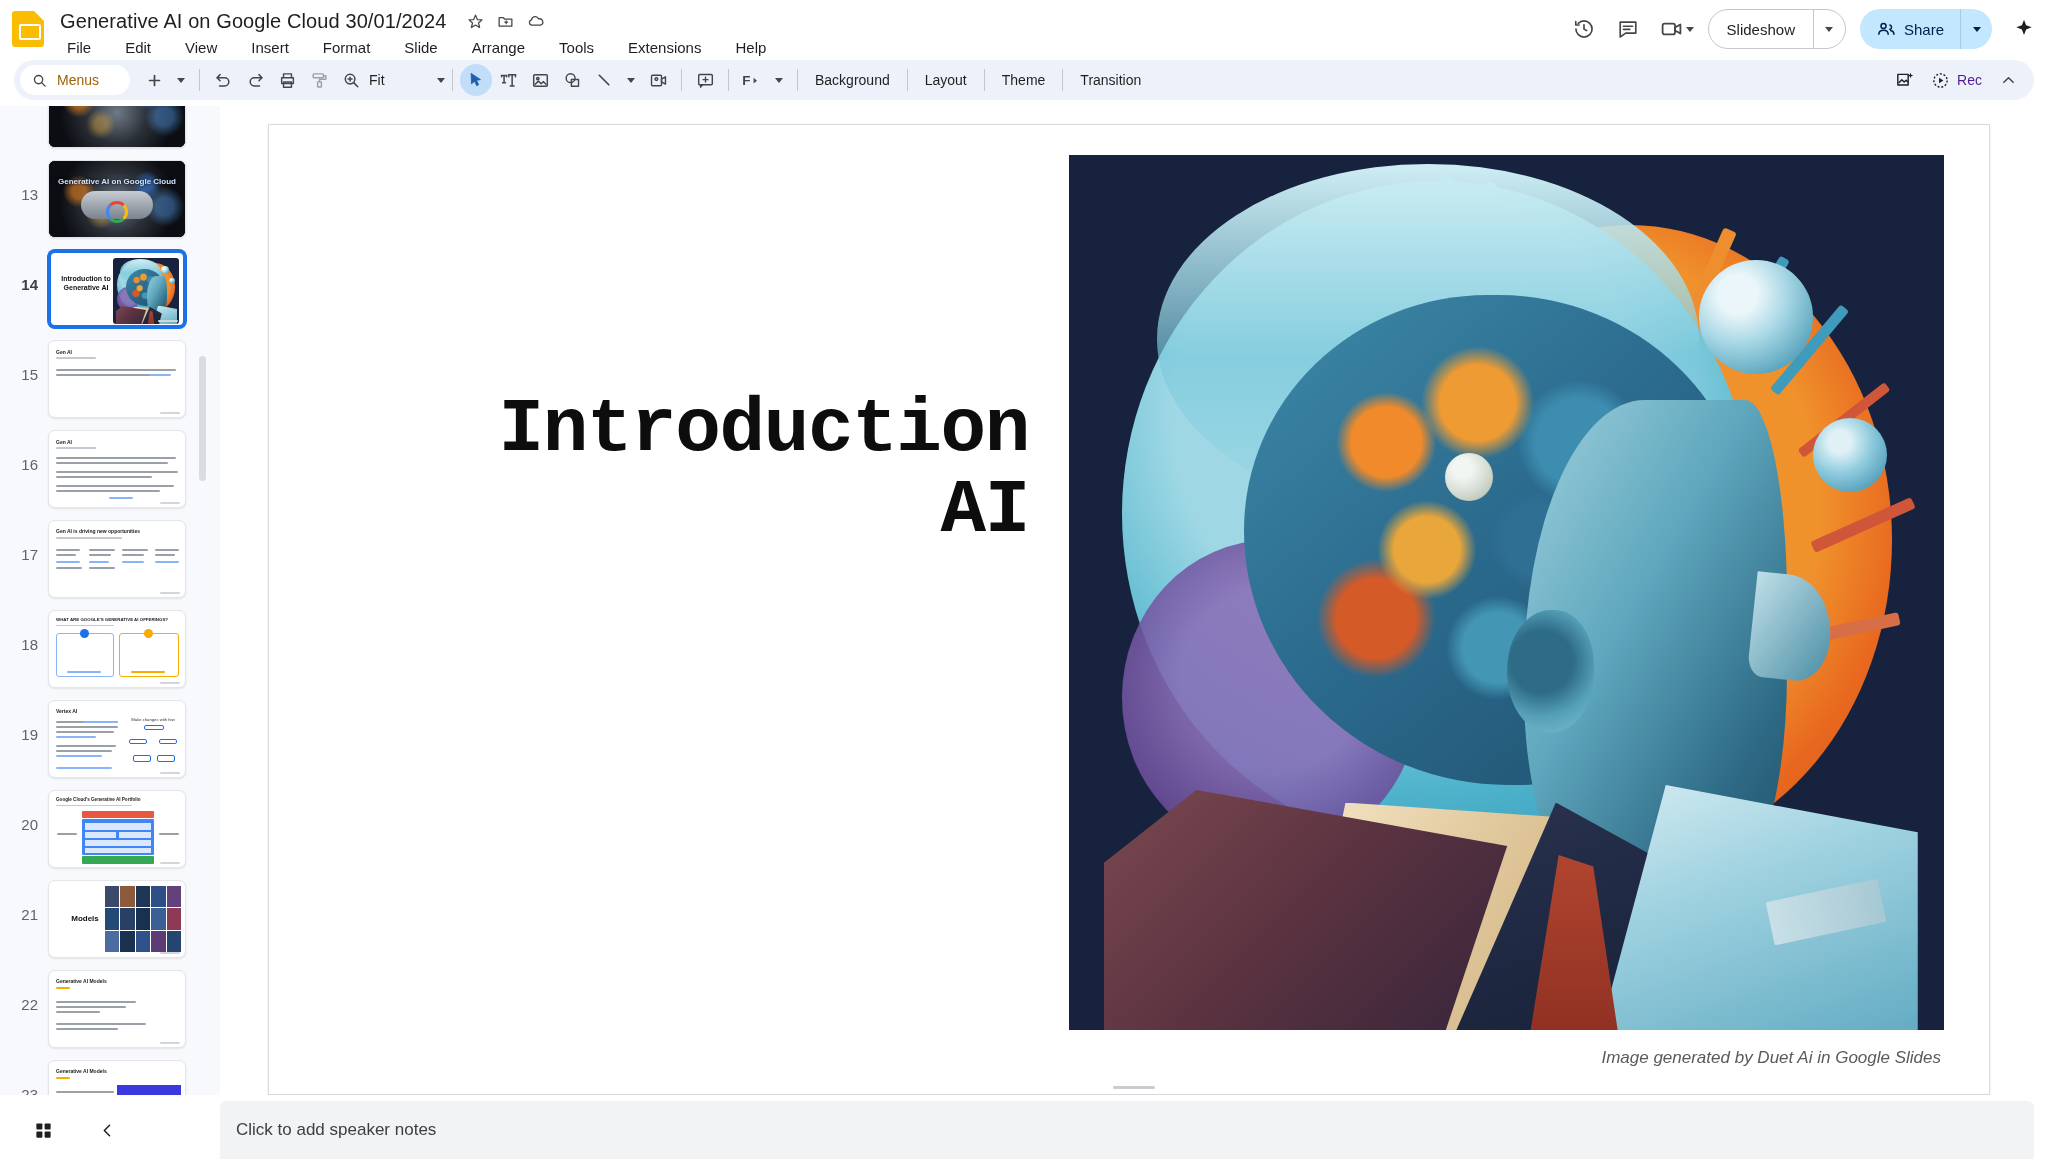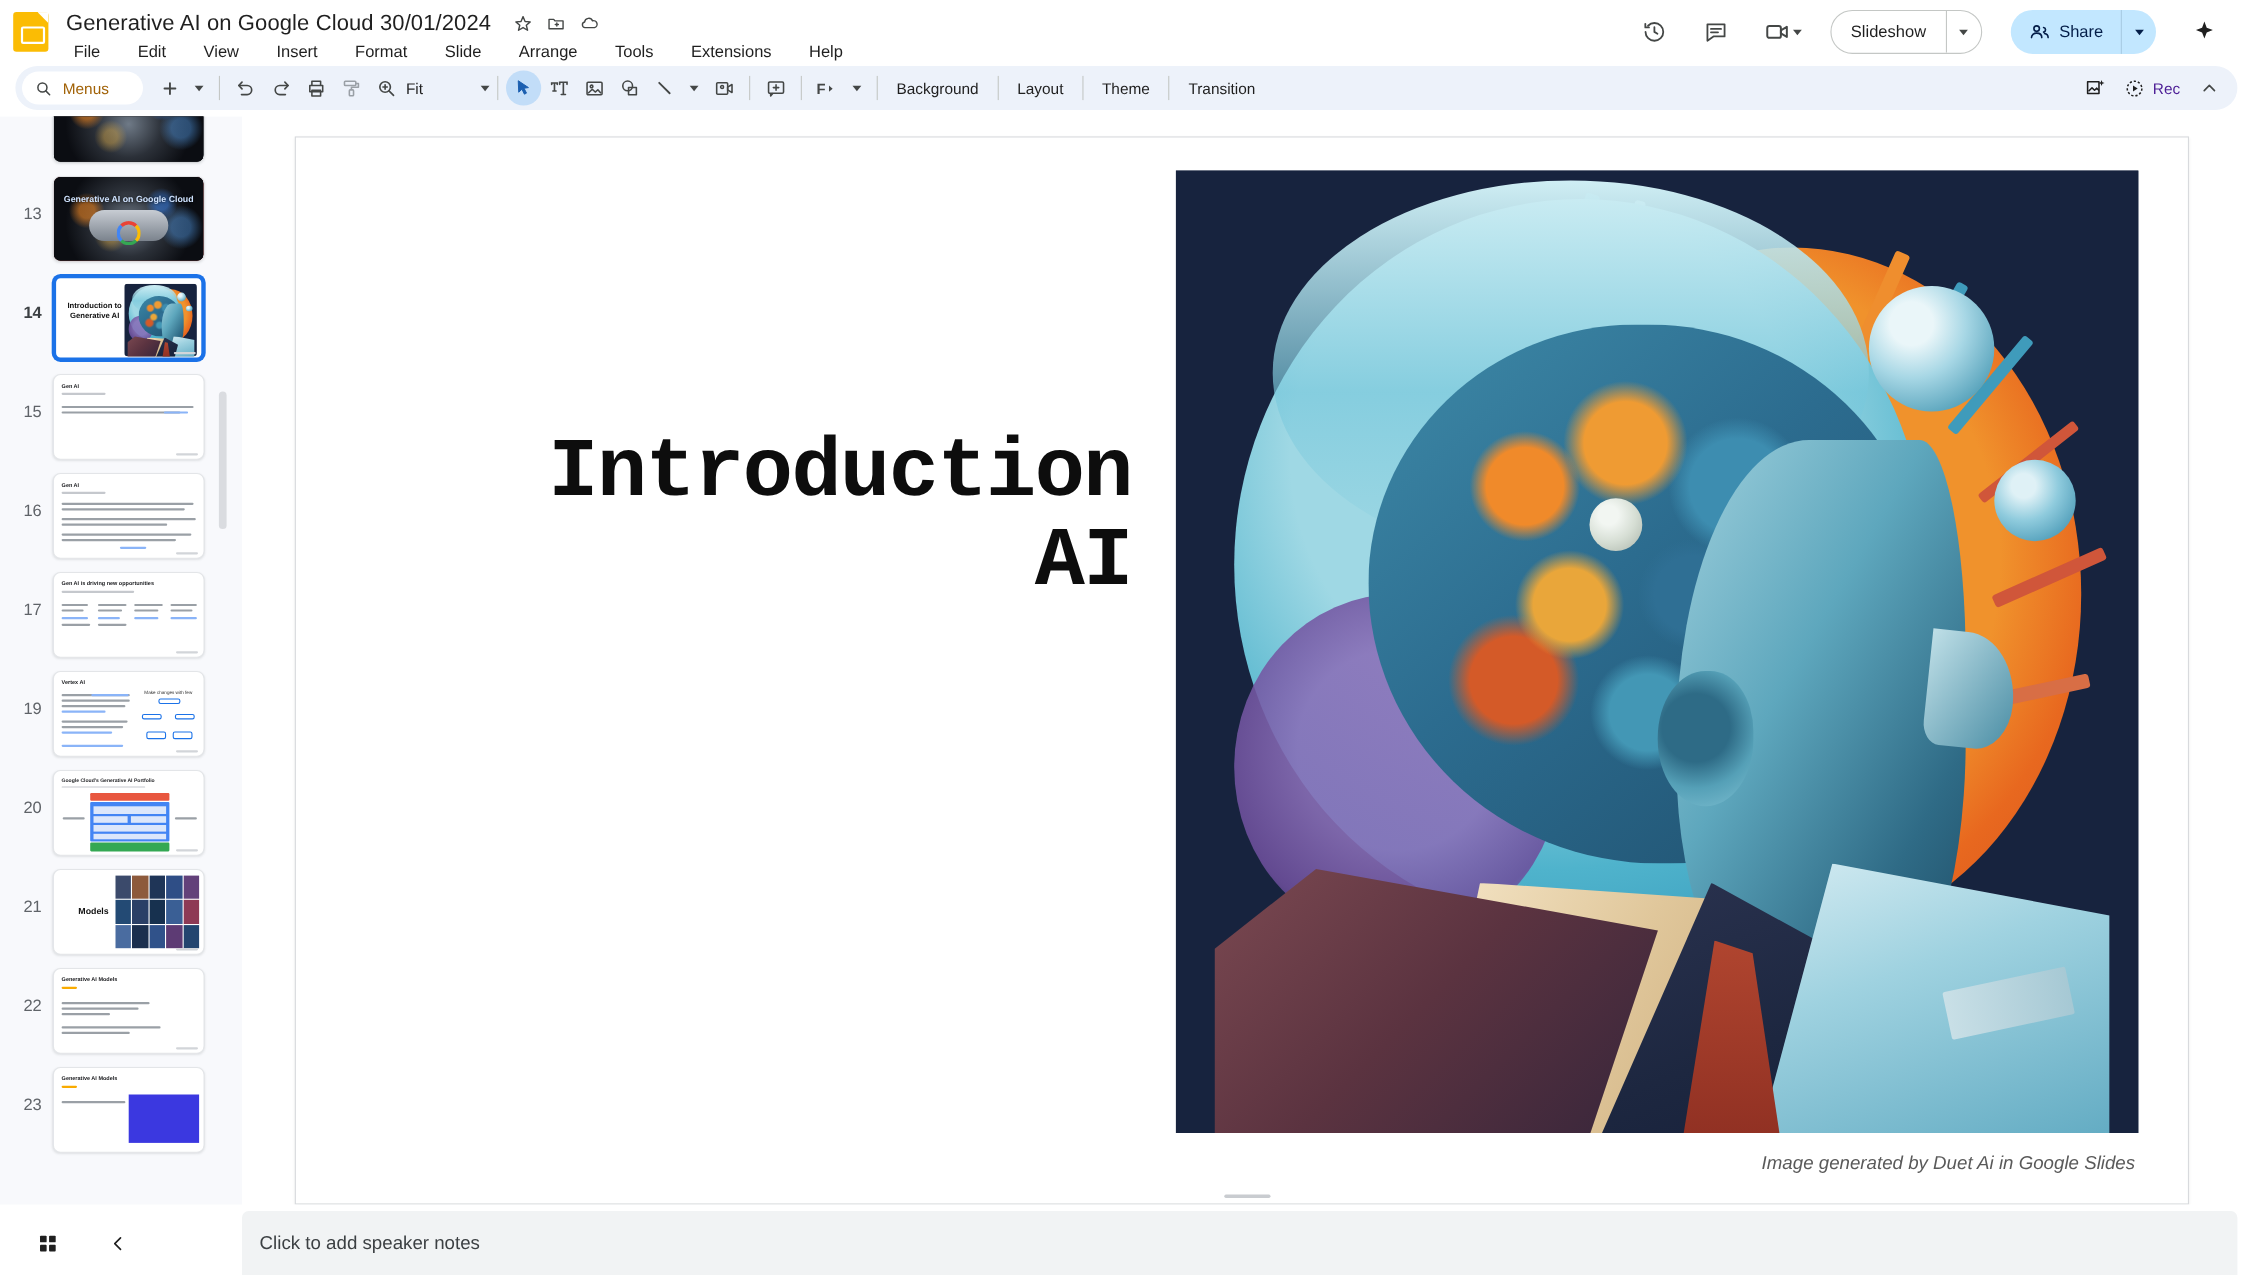--- a/index.html
+++ b/index.html
@@ -32,21 +32,21 @@
     padding: 1px 4px; border-radius: 4px;
   }
   .title-icons { display: flex; align-items: center; gap: 4px; margin-left: 12px; }
   .ticon { width: 26px; height: 26px; display: flex; align-items: center; justify-content: center; border-radius: 50%; cursor: pointer; }
   .ticon svg { display: block; }
   .menurow { display: flex; align-items: center; gap: 16px; margin-top: 2px; margin-left: 2px; }
   .menuitem {
     font-size: 15px; color: #1f1f1f; padding: 3px 9px; border-radius: 5px; cursor: pointer; white-space: nowrap;
   }
 
-  .topright { position: absolute; right: 24px; top: 9px; display: flex; align-items: center; gap: 16px; }
+  .topright { position: absolute; right: 4px; top: 9px; display: flex; align-items: center; gap: 4px; }
   .trbtn { width: 40px; height: 40px; border-radius: 50%; display: flex; align-items: center; justify-content: center; cursor: pointer; }
   .meetwrap { display: flex; align-items: center; height: 40px; border-radius: 20px; padding: 0 4px 0 8px; cursor: pointer; gap: 2px; }
   .caret-sm { width: 0; height: 0; border-left: 4px solid transparent; border-right: 4px solid transparent; border-top: 5px solid #444746; }
   .slideshow-grp { display: flex; align-items: stretch; height: 40px; border: 1px solid #c4c7c5; border-radius: 20px; overflow: hidden; margin-left: 6px; }
   .slideshow-main { display: flex; align-items: center; padding: 0 18px; font-size: 15px; color: #1f1f1f; cursor: pointer; }
   .slideshow-arrow { display: flex; align-items: center; justify-content: center; width: 32px; border-left: 1px solid #c4c7c5; cursor: pointer; }
   .share-grp { display: flex; align-items: stretch; height: 40px; background: #c2e7ff; border-radius: 20px; overflow: hidden; margin-left: 10px; }
   .share-main { display: flex; align-items: center; gap: 8px; padding: 0 16px 0 16px; font-size: 15px; color: #041e49; cursor: pointer; }
   .share-arrow { display: flex; align-items: center; justify-content: center; width: 32px; border-left: 1px solid #a8cbe4; cursor: pointer; }
   .gemini { width: 40px; height: 40px; display: flex; align-items: center; justify-content: center; margin-left: 8px; cursor: pointer; border-radius: 50%; }
@@ -567,20 +567,34 @@
             <div class="tk-line dark" style="left:73px;top:28px;width:26px"></div>
             <div class="tk-line dark" style="left:73px;top:33px;width:22px"></div>
             <div class="tk-line blue" style="left:73px;top:40px;width:22px"></div>
             <div class="tk-line dark" style="left:106px;top:28px;width:24px"></div>
             <div class="tk-line dark" style="left:106px;top:33px;width:20px"></div>
             <div class="tk-line blue" style="left:106px;top:40px;width:24px"></div>
             <div class="tk-foot"></div>
           </div>
         </div>
 
+        <div class="thumbrow">
+          <div class="thumbnum">18</div>
+          <div class="thumbbox">
+            <div class="tk-title" style="left:7px;top:6px;font-size:4.4px;width:122px">WHAT ARE GOOGLE'S GENERATIVE AI OFFERINGS?</div>
+            <div class="tk-line" style="left:7px;top:14px;width:58px;height:1.3px"></div>
+            <div class="minibox" style="left:7px;top:22px;width:58px;height:44px;"></div>
+            <div class="minibox" style="left:70px;top:22px;width:60px;height:44px;border-color:#f9ab00"></div>
+            <div style="position:absolute;left:31px;top:18px;width:9px;height:9px;border-radius:50%;background:#1b72e8"></div>
+            <div style="position:absolute;left:95px;top:18px;width:9px;height:9px;border-radius:50%;background:#f9ab00"></div>
+            <div class="tk-line blue" style="left:18px;top:60px;width:34px"></div>
+            <div class="tk-line" style="left:82px;top:60px;width:34px;background:#f9ab00"></div>
+            <div class="tk-foot"></div>
+          </div>
+        </div>
 
         <div class="thumbrow">
           <div class="thumbnum">19</div>
           <div class="thumbbox">
             <div class="tk-title" style="left:7px;top:7px;font-size:5px;">Vertex AI</div>
             <div class="tk-line dark" style="left:7px;top:20px;width:62px"></div>
             <div class="tk-line blue" style="left:34px;top:20px;width:34px"></div>
             <div class="tk-line dark" style="left:7px;top:25px;width:62px"></div>
             <div class="tk-line dark" style="left:7px;top:30px;width:58px"></div>
             <div class="tk-line blue" style="left:7px;top:35px;width:40px"></div>

